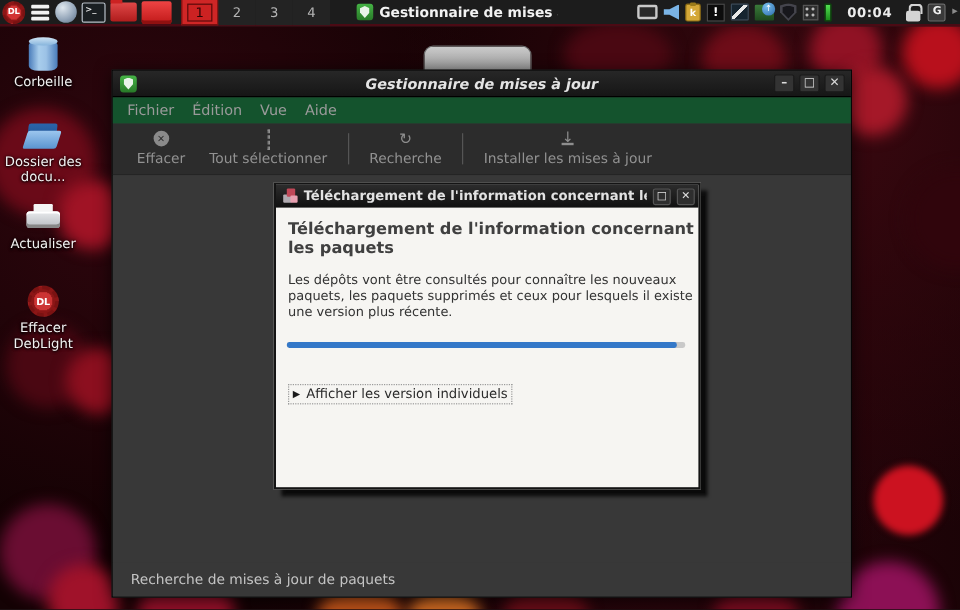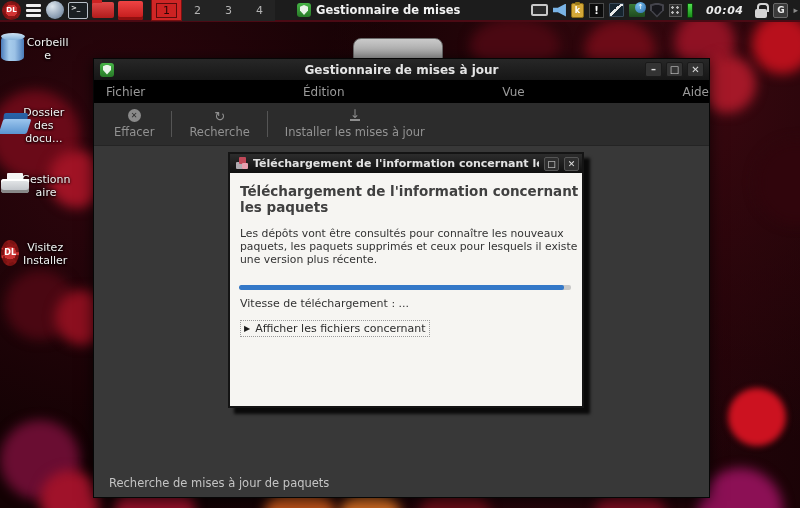--- a/index.html
+++ b/index.html
@@ -54,31 +54,31 @@
   .tupd i { position:absolute; right:-1px; top:-2px; width:11px; height:11px; border-radius:50%;
             background:radial-gradient(circle at 35% 30%,#7ac0ee,#2a6aaa); color:#fff; font-style:normal; font-size:7px;
             display:flex; align-items:center; justify-content:center; }
   .tshield { width:14px; height:15px; background:#44444c; clip-path:polygon(50% 0,100% 14%,100% 52%,50% 100%,0 52%,0 14%);
              position:relative; }
   .tshield::after { content:""; position:absolute; left:2px; top:2px; width:10px; height:11px; background:#17171c;
              clip-path:polygon(50% 0,100% 14%,100% 52%,50% 100%,0 52%,0 14%); }
   .tnet { width:13px; height:13px; background:#2e2e2e; border:1px solid #555;
           background-image:radial-gradient(circle,#bbb 1px,transparent 1.5px); background-size:5px 5px; }
   .tbat { width:6px; height:15px; background:linear-gradient(#52e052,#1a8c1a); border:1px solid #0a4a0a; border-radius:1px; }
-  .clock { color:#ececec; font-size:11px; font-weight:bold; letter-spacing:.5px; margin:0 6px 0 8px;font-style:italic; }
+  .clock { color:#ececec; font-size:11px; font-weight:bold; letter-spacing:.5px; margin:0 6px 0 8px; }
   .tlock { width:14px; height:15px; position:relative; }
   .tlock::before { content:""; position:absolute; left:3px; top:0; width:8px; height:7px; border:2px solid #d4d4d4;
                    border-bottom:none; border-radius:4px 4px 0 0; }
   .tlock::after { content:""; position:absolute; left:1px; bottom:0; width:12px; height:9px; background:#d4d4d4; border-radius:2px; }
   .gbtn { width:15px; height:15px; background:#3a3a3a; border:1px solid #6a6a6a; border-radius:2px; color:#f0f0f0;
           font-size:9px; font-weight:bold; display:flex; align-items:center; justify-content:center; }
   .more { color:#8a8a8a; font-size:9px; }
 
   
-  .dicon { position:absolute; width:70px; display:flex; flex-direction:row; align-items:center; z-index:2; }
+  .dicon { position:absolute; width:70px; display:flex; flex-direction:column; align-items:center; z-index:2; }
   .dicon .lbl { margin-top:3px; color:#f2f2f2; font-size:11px; text-align:center; line-height:13px;
                 text-shadow:0 1px 2px #000, 0 0 3px #000; overflow-wrap:anywhere; max-width:66px; }
   .ic-trash { width:24px; height:26px; background:linear-gradient(90deg,#4a7cba,#a8cdec 35%,#9cc2e6 60%,#4a7cba);
               border-radius:10px 10px 8px 8px/5px 5px 4px 4px; position:relative; }
   .ic-trash::before { content:""; position:absolute; left:0; top:-2px; width:24px; height:7px; border-radius:50%;
               background:linear-gradient(#cfe4f4,#86b4dc); }
   .ic-folder-open { width:30px; height:22px; position:relative; }
   .ic-folder-open::before { content:""; position:absolute; left:2px; top:0; width:24px; height:20px;
               background:linear-gradient(#2a64aa,#1c4a84); border-radius:2px; transform:skewX(-6deg); }
   .ic-folder-open::after { content:""; position:absolute; left:0; top:6px; width:28px; height:15px;
@@ -95,26 +95,26 @@
   .graytab { position:absolute; left:353px; top:38px; width:90px; height:22px; z-index:3;
              background:linear-gradient(#cacaca,#9a9a9a); border:1px solid #6a6a6a; border-radius:8px 8px 0 0; }
 
   
   .win { position:absolute; left:93px; top:58px; width:617px; height:440px; z-index:4;
          background:#383838; border:1px solid #060606; box-shadow:0 3px 14px rgba(0,0,0,.7);
          display:flex; flex-direction:column; }
   .win-titlebar { height:22px; background:linear-gradient(#272727,#161616); display:flex; align-items:center;
                   position:relative; border-bottom:1px solid #000; flex:0 0 auto; }
   .win-titlebar .shield-green { margin-left:6px; }
-  .win-title { position:absolute; left:0; right:0; text-align:center; color:#e4e4e4; font-size:12px; font-weight:bold; }
+  .win-title { position:absolute; left:0; right:0; text-align:center; color:#e4e4e4; font-size:12px; font-weight:bold;font-style:italic; }
   .win-ctrls { margin-left:auto; display:flex; gap:4px; padding-right:5px; z-index:1; }
   .wbtn { width:17px; height:15px; background:#333; border:1px solid #1a1a1a; border-radius:2px; color:#dcdcdc;
           font-size:10px; line-height:13px; text-align:center; font-weight:bold; }
-  .menubar { height:22px; background:#000000; display:flex; align-items:center; gap:15px; padding-left:12px;
-             color:#9a9a9a; font-size:12px; flex:0 0 auto;justify-content:space-between; }
+  .menubar { height:22px; background:#14532d; display:flex; align-items:center; gap:15px; padding-left:12px;
+             color:#9a9a9a; font-size:12px; flex:0 0 auto; }
   .toolbar { height:43px; background:#2c2c2c; display:flex; align-items:center; padding-left:10px;
              border-bottom:1px solid #242424; flex:0 0 auto; }
   .tbtn { display:flex; flex-direction:column; align-items:center; justify-content:center; gap:1px;
           padding:0 10px; color:#929292; font-size:11.5px; height:40px; }
   .tbtn .tico { height:15px; color:#8e8e8e; font-size:13px; line-height:15px; }
   .ico-clear { width:13px; height:13px; border-radius:50%; background:#8a8a8a; color:#2c2c2c; font-size:8px;
                font-weight:bold; display:flex; align-items:center; justify-content:center; }
   .ico-selall { width:12px; height:12px; border:1px dashed #8e8e8e; margin-top:2px; }
   .ico-install { display:flex; flex-direction:column; align-items:center; }
   .ico-install u { text-decoration:none; border-bottom:2px solid #8e8e8e; line-height:10px; font-size:12px; }
@@ -226,27 +226,27 @@
 <div class="dicon" style="left:1px;top:33px;">
   <span class="ic-trash"></span>
   <span class="lbl">Corbeille</span>
 </div>
 <div class="dicon" style="left:1px;top:103px;align-items:center;">
   <span class="ic-folder-open"></span>
   <span class="lbl">Dossier des docu...</span>
 </div>
 <div class="dicon" style="left:1px;top:170px;">
   <span class="ic-printer"></span>
-  <span class="lbl">Gestionnaire</span>
+  <span class="lbl">Actualiser</span>
 </div>
 <div class="dicon" style="left:1px;top:238px;">
   <span class="ic-gear">
       <span>DL</span>
     </span>
-  <span class="lbl">Visitez Installer</span>
+  <span class="lbl">Effacer DebLight</span>
 </div>
 
 <div class="graytab"></div>
 
 <div class="win">
   <div class="win-titlebar">
     <span class="shield-green"></span>
     <span class="win-title">Gestionnaire de mises à jour</span>
     <span class="win-ctrls">
       <span class="wbtn">–</span>
@@ -260,20 +260,24 @@
     <span>Vue</span>
     <span>Aide</span>
   </div>
   <div class="toolbar">
     <div class="tbtn">
       <span class="tico">
           <span class="ico-clear">✕</span>
         </span>
       <span>Effacer</span>
     </div>
+    <div class="tbtn">
+      <span class="tico"><span class="ico-selall"></span></span>
+      <span>Tout sélectionner</span>
+    </div>
     <span class="tsep"></span>
     <div class="tbtn">
       <span class="tico">↻</span>
       <span>Recherche</span>
     </div>
     <span class="tsep"></span>
     <div class="tbtn">
       <span class="tico ico-install">
           <u>↓</u>
         </span>
@@ -296,19 +300,18 @@
     <span class="dlg-title">Téléchargement de l'information concernant les pa</span>
     <span class="dbtn">□</span>
     <span class="dbtn">✕</span>
   </div>
   <div class="dlg-body">
     <div class="dlg-heading">Téléchargement de l'information concernant les paquets</div>
     <div class="dlg-text">Les dépôts vont être consultés pour connaître les nouveaux paquets, les paquets supprimés et ceux pour lesquels il existe une version plus récente.</div>
     <div class="progress">
       <div class="fill" style="width: 98%;"></div>
     </div>
-    <div class="speed">Vitesse de téléchargement : ...</div>
     <div class="expander">
       <span class="arr">▶</span>
-      <span>Afficher les fichiers concernant</span>
+      <span>Afficher les version individuels</span>
     </div>
   </div>
 </div>
 
 </body></html>

